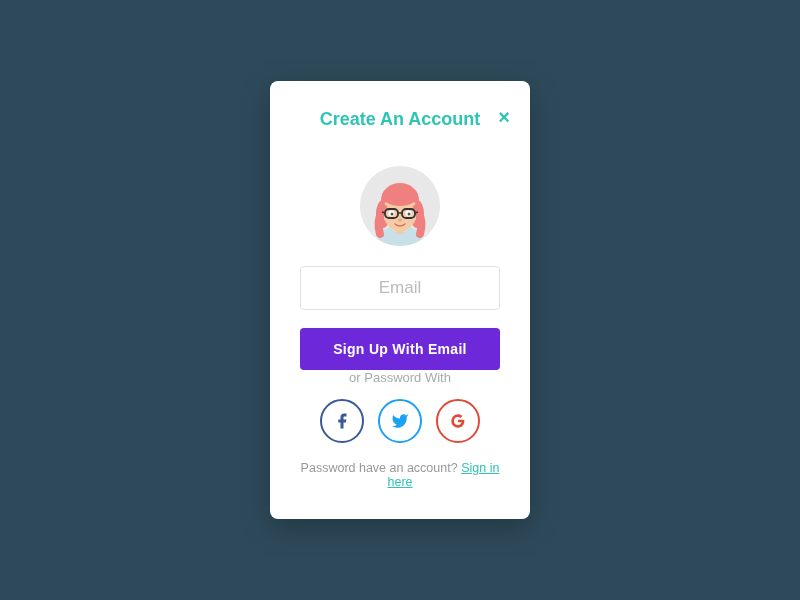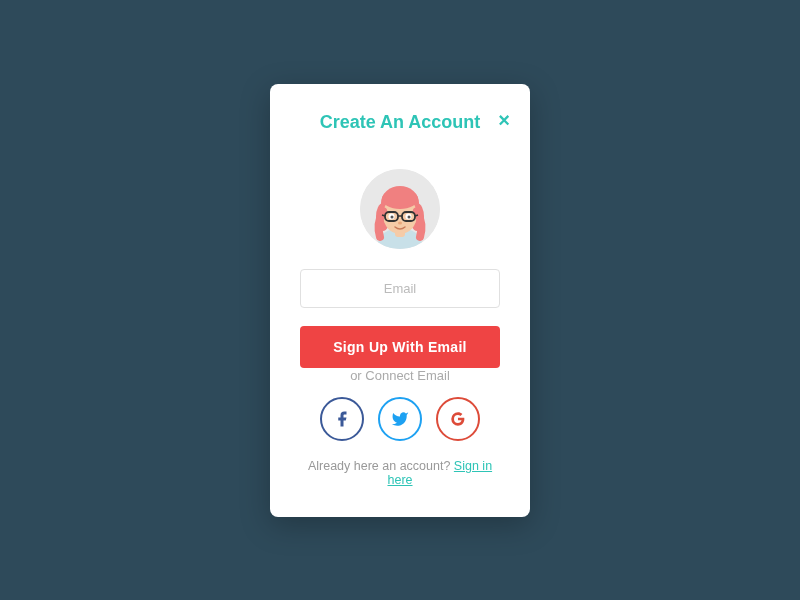--- a/index.html
+++ b/index.html
@@ -78,35 +78,35 @@
 
     .form-group {
       margin-bottom: 10px;
     }
 
     .form-input {
       width: 100%;
       padding: 11px 14px;
       border: 1.5px solid #e0e0e0;
       border-radius: 4px;
-      font-size: 13px;
+      font-size: 17px;
       color: #999;
       outline: none;
       background: #fff;
       text-align: center;
     }
 
     .form-input::placeholder {
       color: #bbbbbb;
     }
 
     .signup-button {
       width: 100%;
       padding: 13px;
-      background: #ef4444;
+      background: #6d28d9;
       color: #fff;
       border: none;
       border-radius: 4px;
       font-size: 14px;
       font-weight: 600;
       cursor: pointer;
       margin-top: 8px;
       margin-bottom: 0;
       letter-spacing: 0.3px;
     }
@@ -227,38 +227,38 @@
   </div>
 
   <div class="form-group">
     <input class="form-input" type="email" placeholder="Email" style="">
   </div>
 
 
 
   <button class="signup-button">Sign Up With Email</button>
 
-  <div class="or-connect">or Connect Email</div>
+  <div class="or-connect">or Password With</div>
 
   <div class="social-buttons">
     <button class="social-btn social-btn-facebook">
       <svg width="18" height="18" viewBox="0 0 24 24" fill="#3b5998" xmlns="http://www.w3.org/2000/svg">
         <path d="M18 2h-3a5 5 0 0 0-5 5v3H7v4h3v8h4v-8h3l1-4h-4V7a1 1 0 0 1 1-1h3z"></path>
       </svg>
     </button>
     <button class="social-btn social-btn-twitter">
       <svg width="18" height="18" viewBox="0 0 24 24" fill="#1da1f2" xmlns="http://www.w3.org/2000/svg">
         <path d="M23 3a10.9 10.9 0 0 1-3.14 1.53 4.48 4.48 0 0 0-7.86 3v1A10.66 10.66 0 0 1 3 4s-4 9 5 13a11.64 11.64 0 0 1-7 2c9 5 20 0 20-11.5a4.5 4.5 0 0 0-.08-.83A7.72 7.72 0 0 0 23 3z"></path>
       </svg>
     </button>
     <button class="social-btn social-btn-google">
       <svg width="18" height="18" viewBox="0 0 24 24" xmlns="http://www.w3.org/2000/svg">
         <path d="M20.283 10.356h-8.327v3.451h4.792c-.446 2.193-2.313 3.453-4.792 3.453a5.27 5.27 0 0 1-5.279-5.28 5.27 5.27 0 0 1 5.279-5.279c1.259 0 2.397.447 3.29 1.178l2.6-2.599c-1.584-1.381-3.615-2.233-5.89-2.233a8.908 8.908 0 0 0-8.934 8.934 8.908 8.908 0 0 0 8.934 8.934c4.467 0 8.529-3.249 8.529-8.934 0-.528-.081-1.097-.202-1.625z" fill="#dd4b39"></path>
       </svg>
     </button>
   </div>
 
   <div class="signin-text">
-    <span>Already here an account?</span>
+    <span>Password have an account?</span>
     <a class="signin-link" href="#">Sign in here</a>
   </div>
 
 </div>
 
 </body></html>

